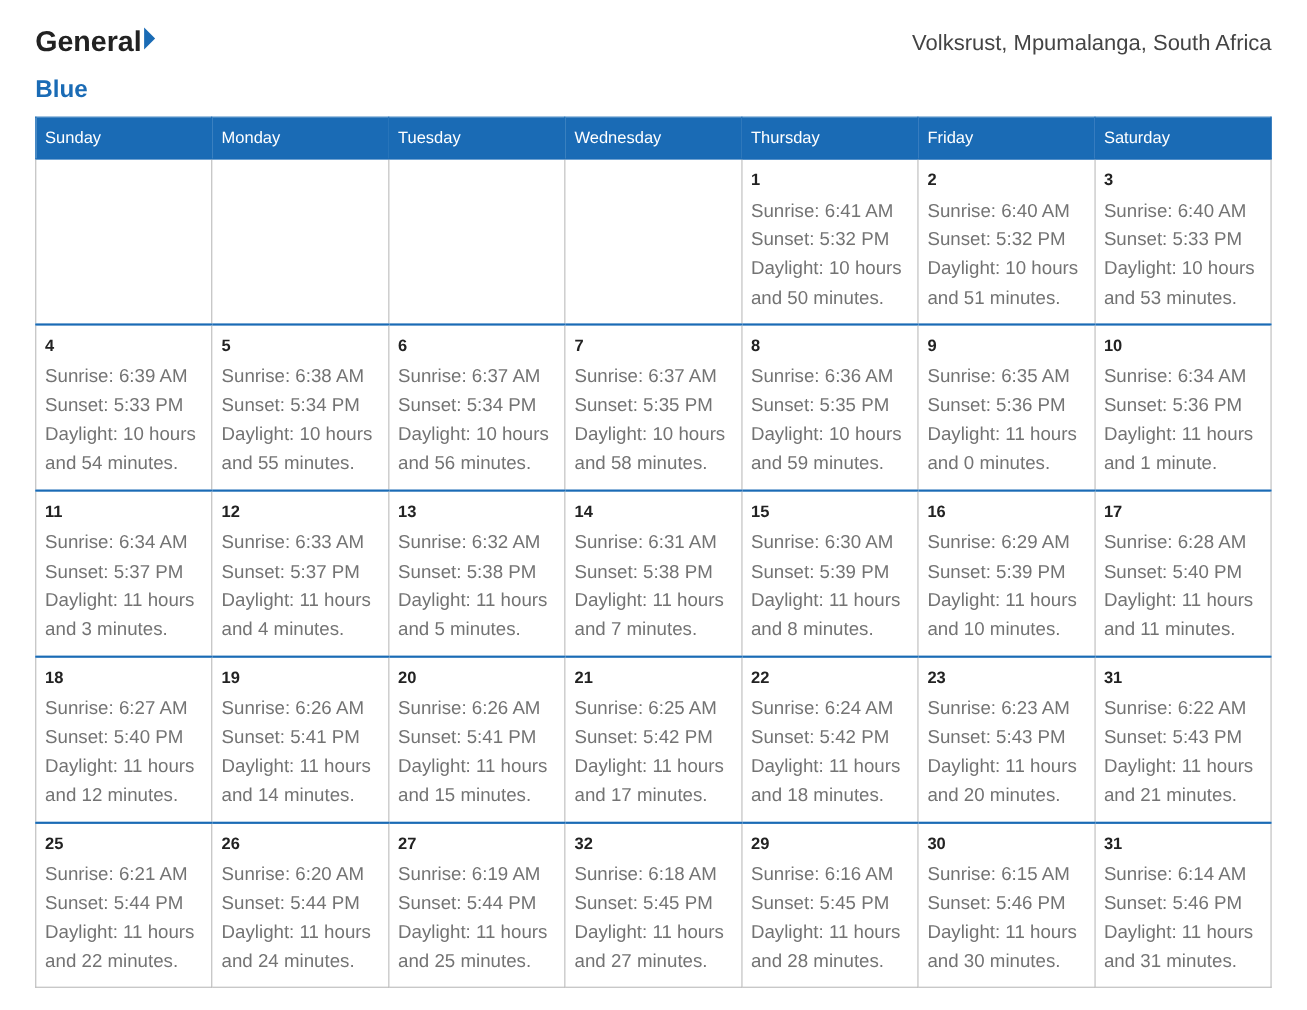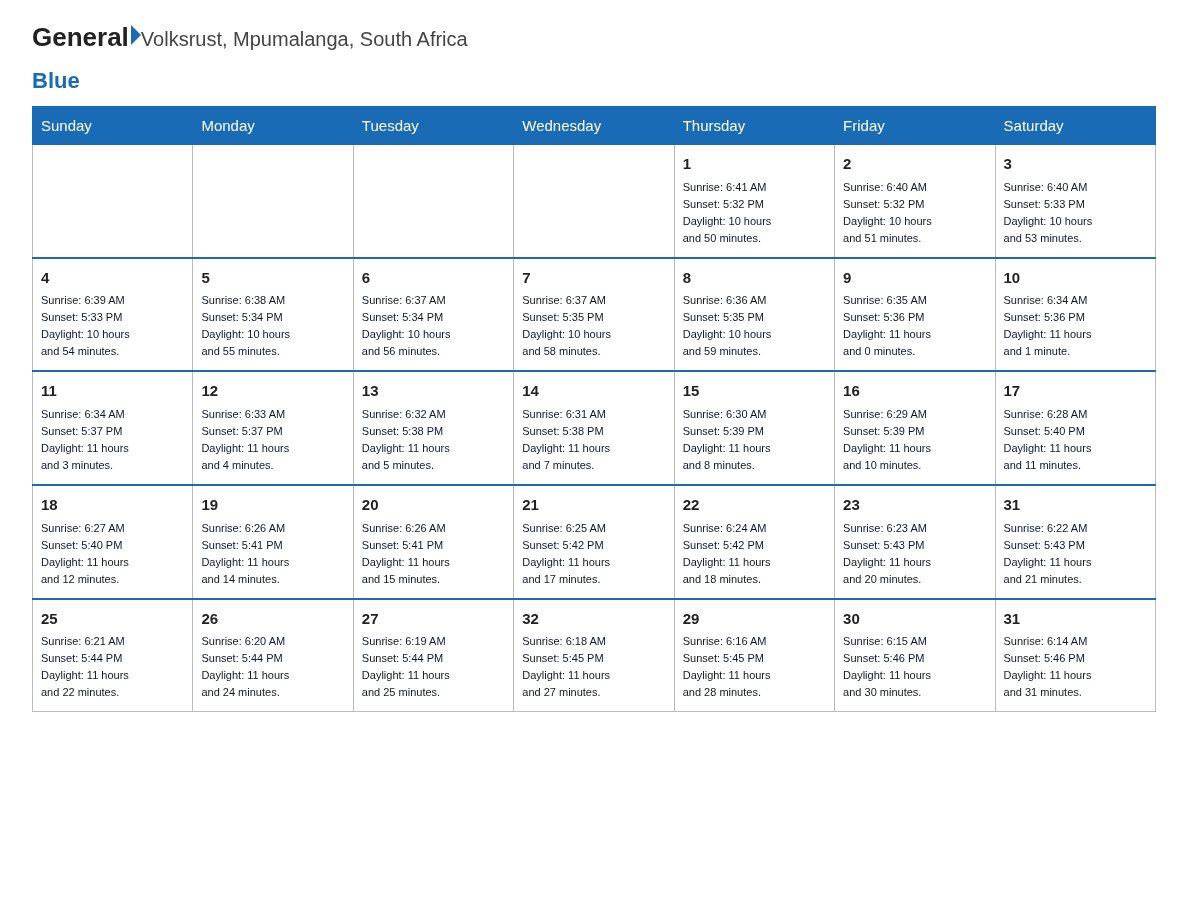--- a/index.html
+++ b/index.html
@@ -9,21 +9,21 @@
       color: #222;
       padding: 24px 32px;
       width: 1188px;
       min-height: 918px;
     }
 
     
     .header {
       display: flex;
       align-items: flex-start;
-      justify-content: flex-start;
+      justify-content: space-between;
       margin-bottom: 12px;
     }
     .logo-area {
       display: flex;
       flex-direction: column;
     }
     .logo-text {
       display: flex;
       align-items: center;
       font-size: 26px;
@@ -90,22 +90,22 @@
     .calendar td.empty {
       background: #fff;
     }
     .day-num {
       font-size: 15px;
       font-weight: bold;
       color: #222;
       margin-bottom: 3px;
     }
     .day-info {
-      font-size: 11px;
-      color: #0f172a;
+      font-size: 17px;
+      color: #737373;
       line-height: 1.55;
     }
     .row-border td {
       border-top: 2px solid #1a6bb5;
     }
   </style>
 </head>
 <body>
 
 <div class="header">

